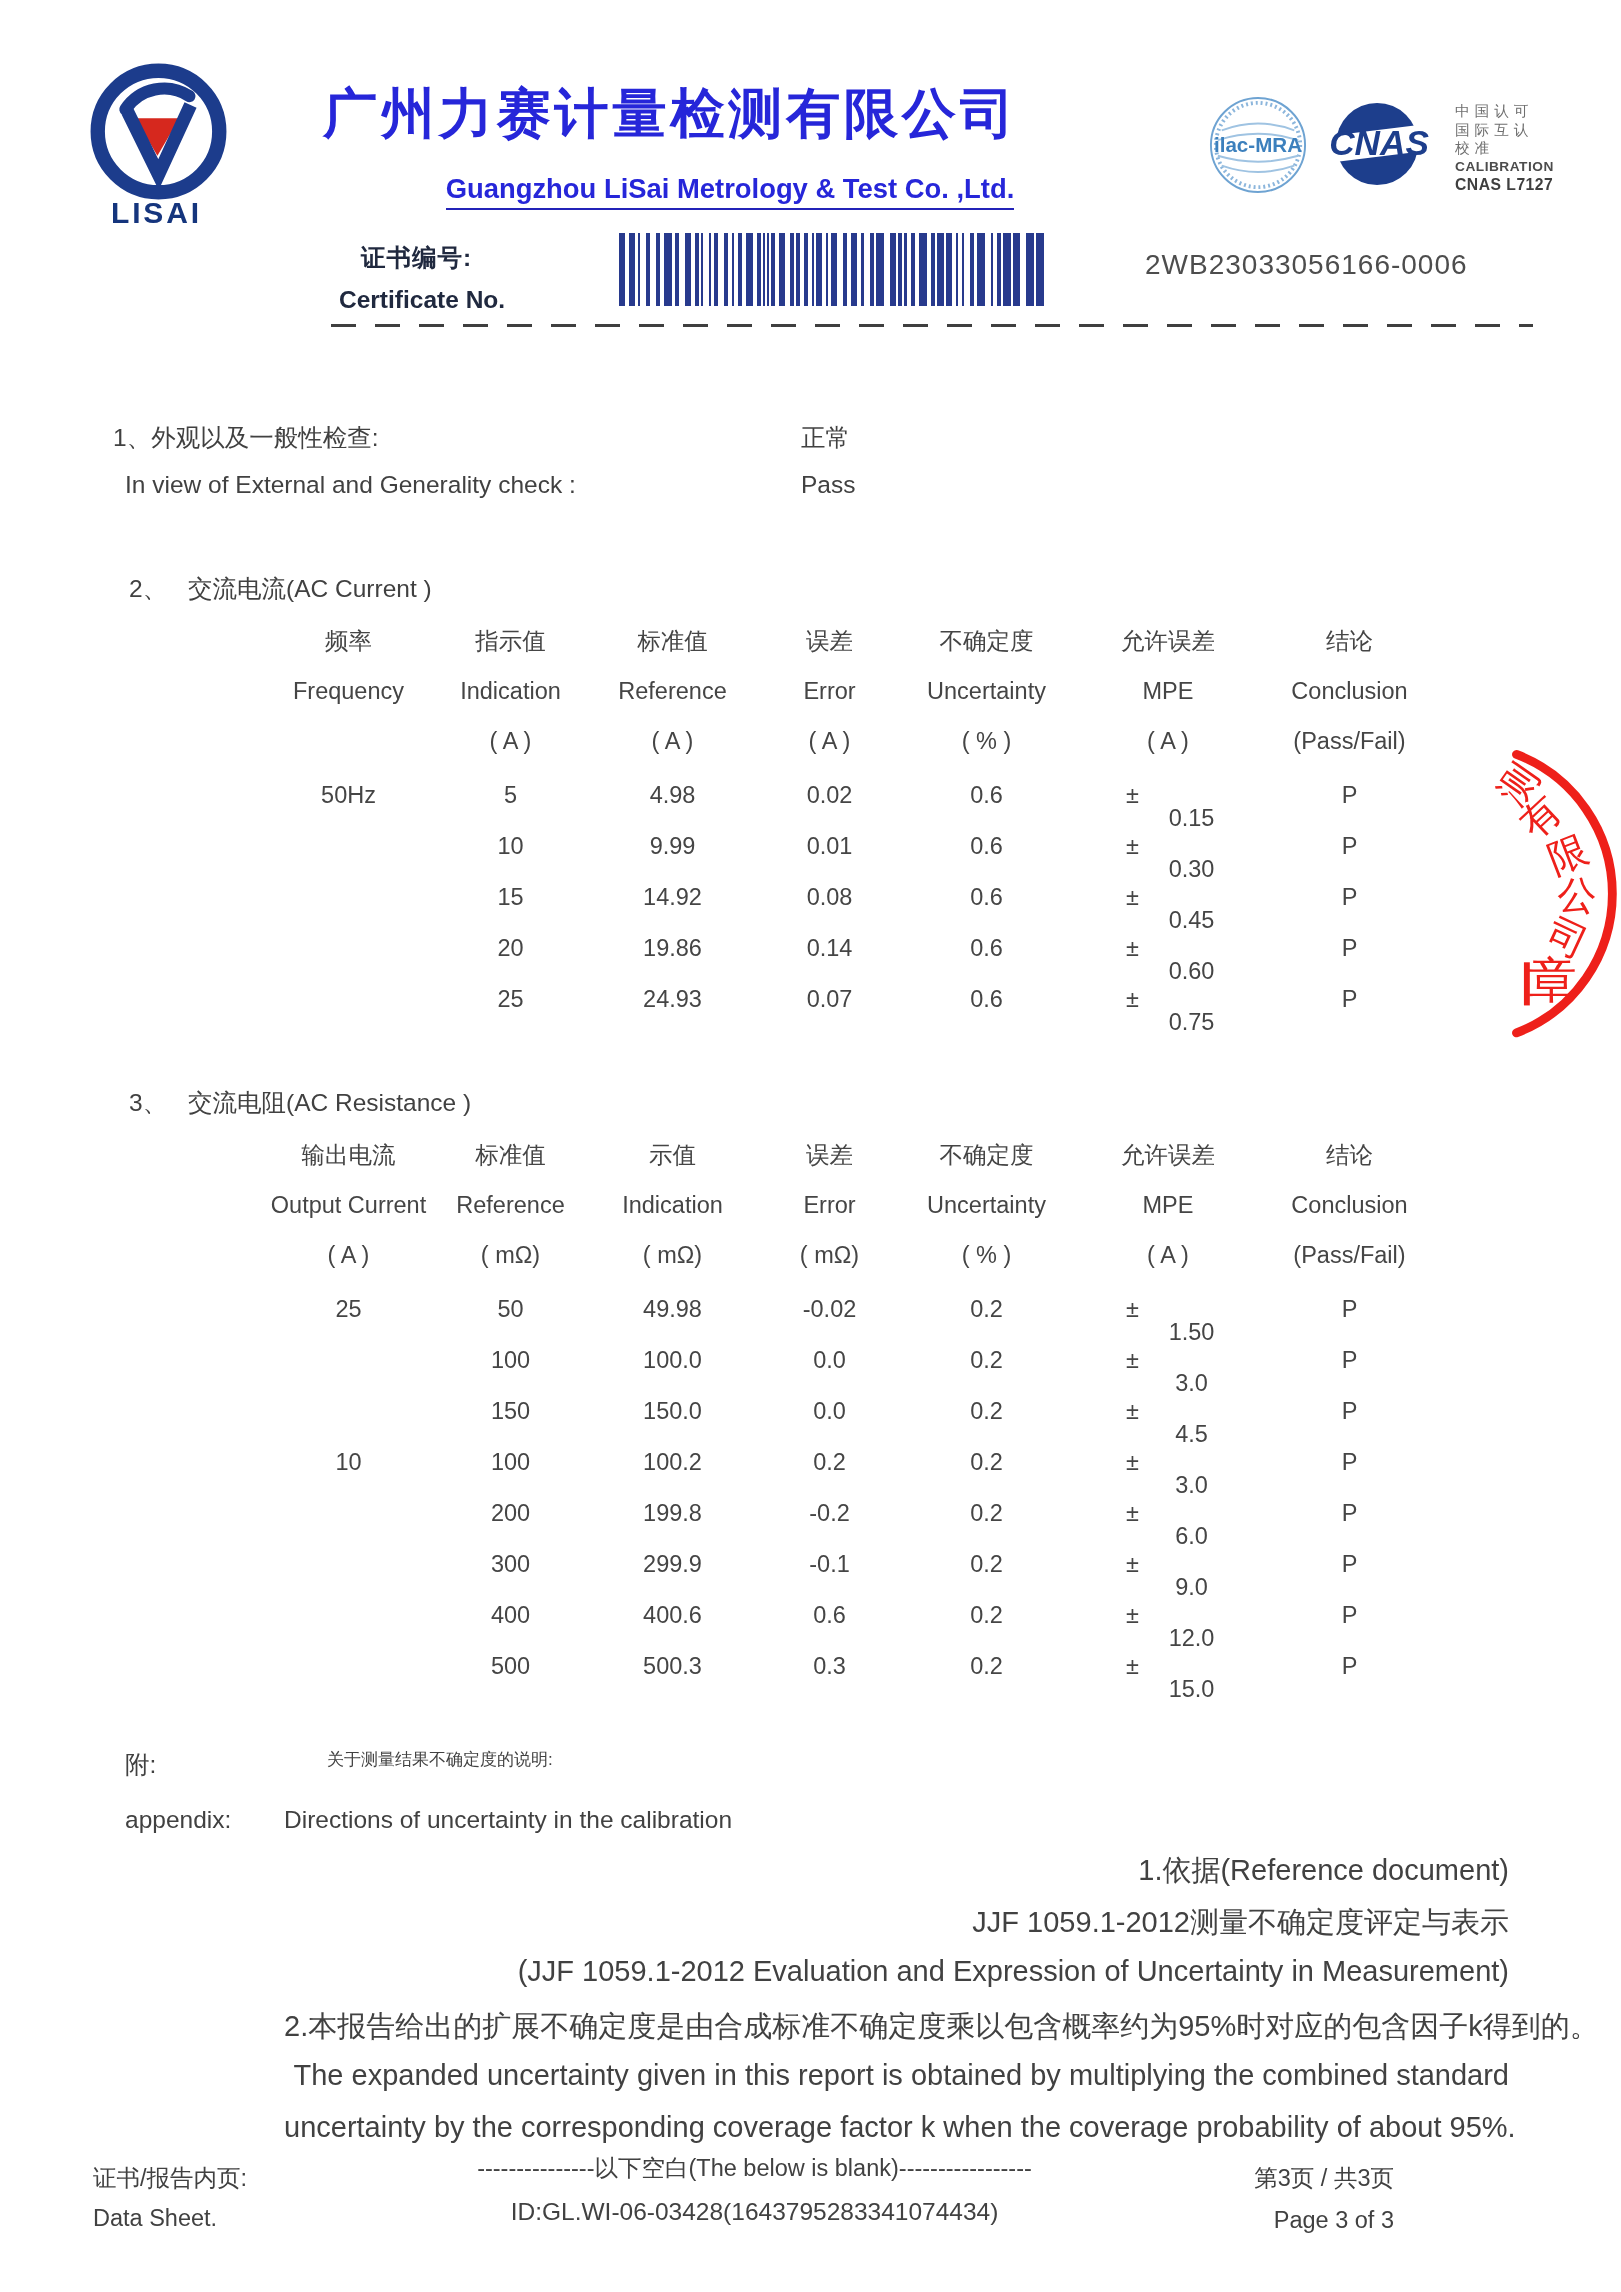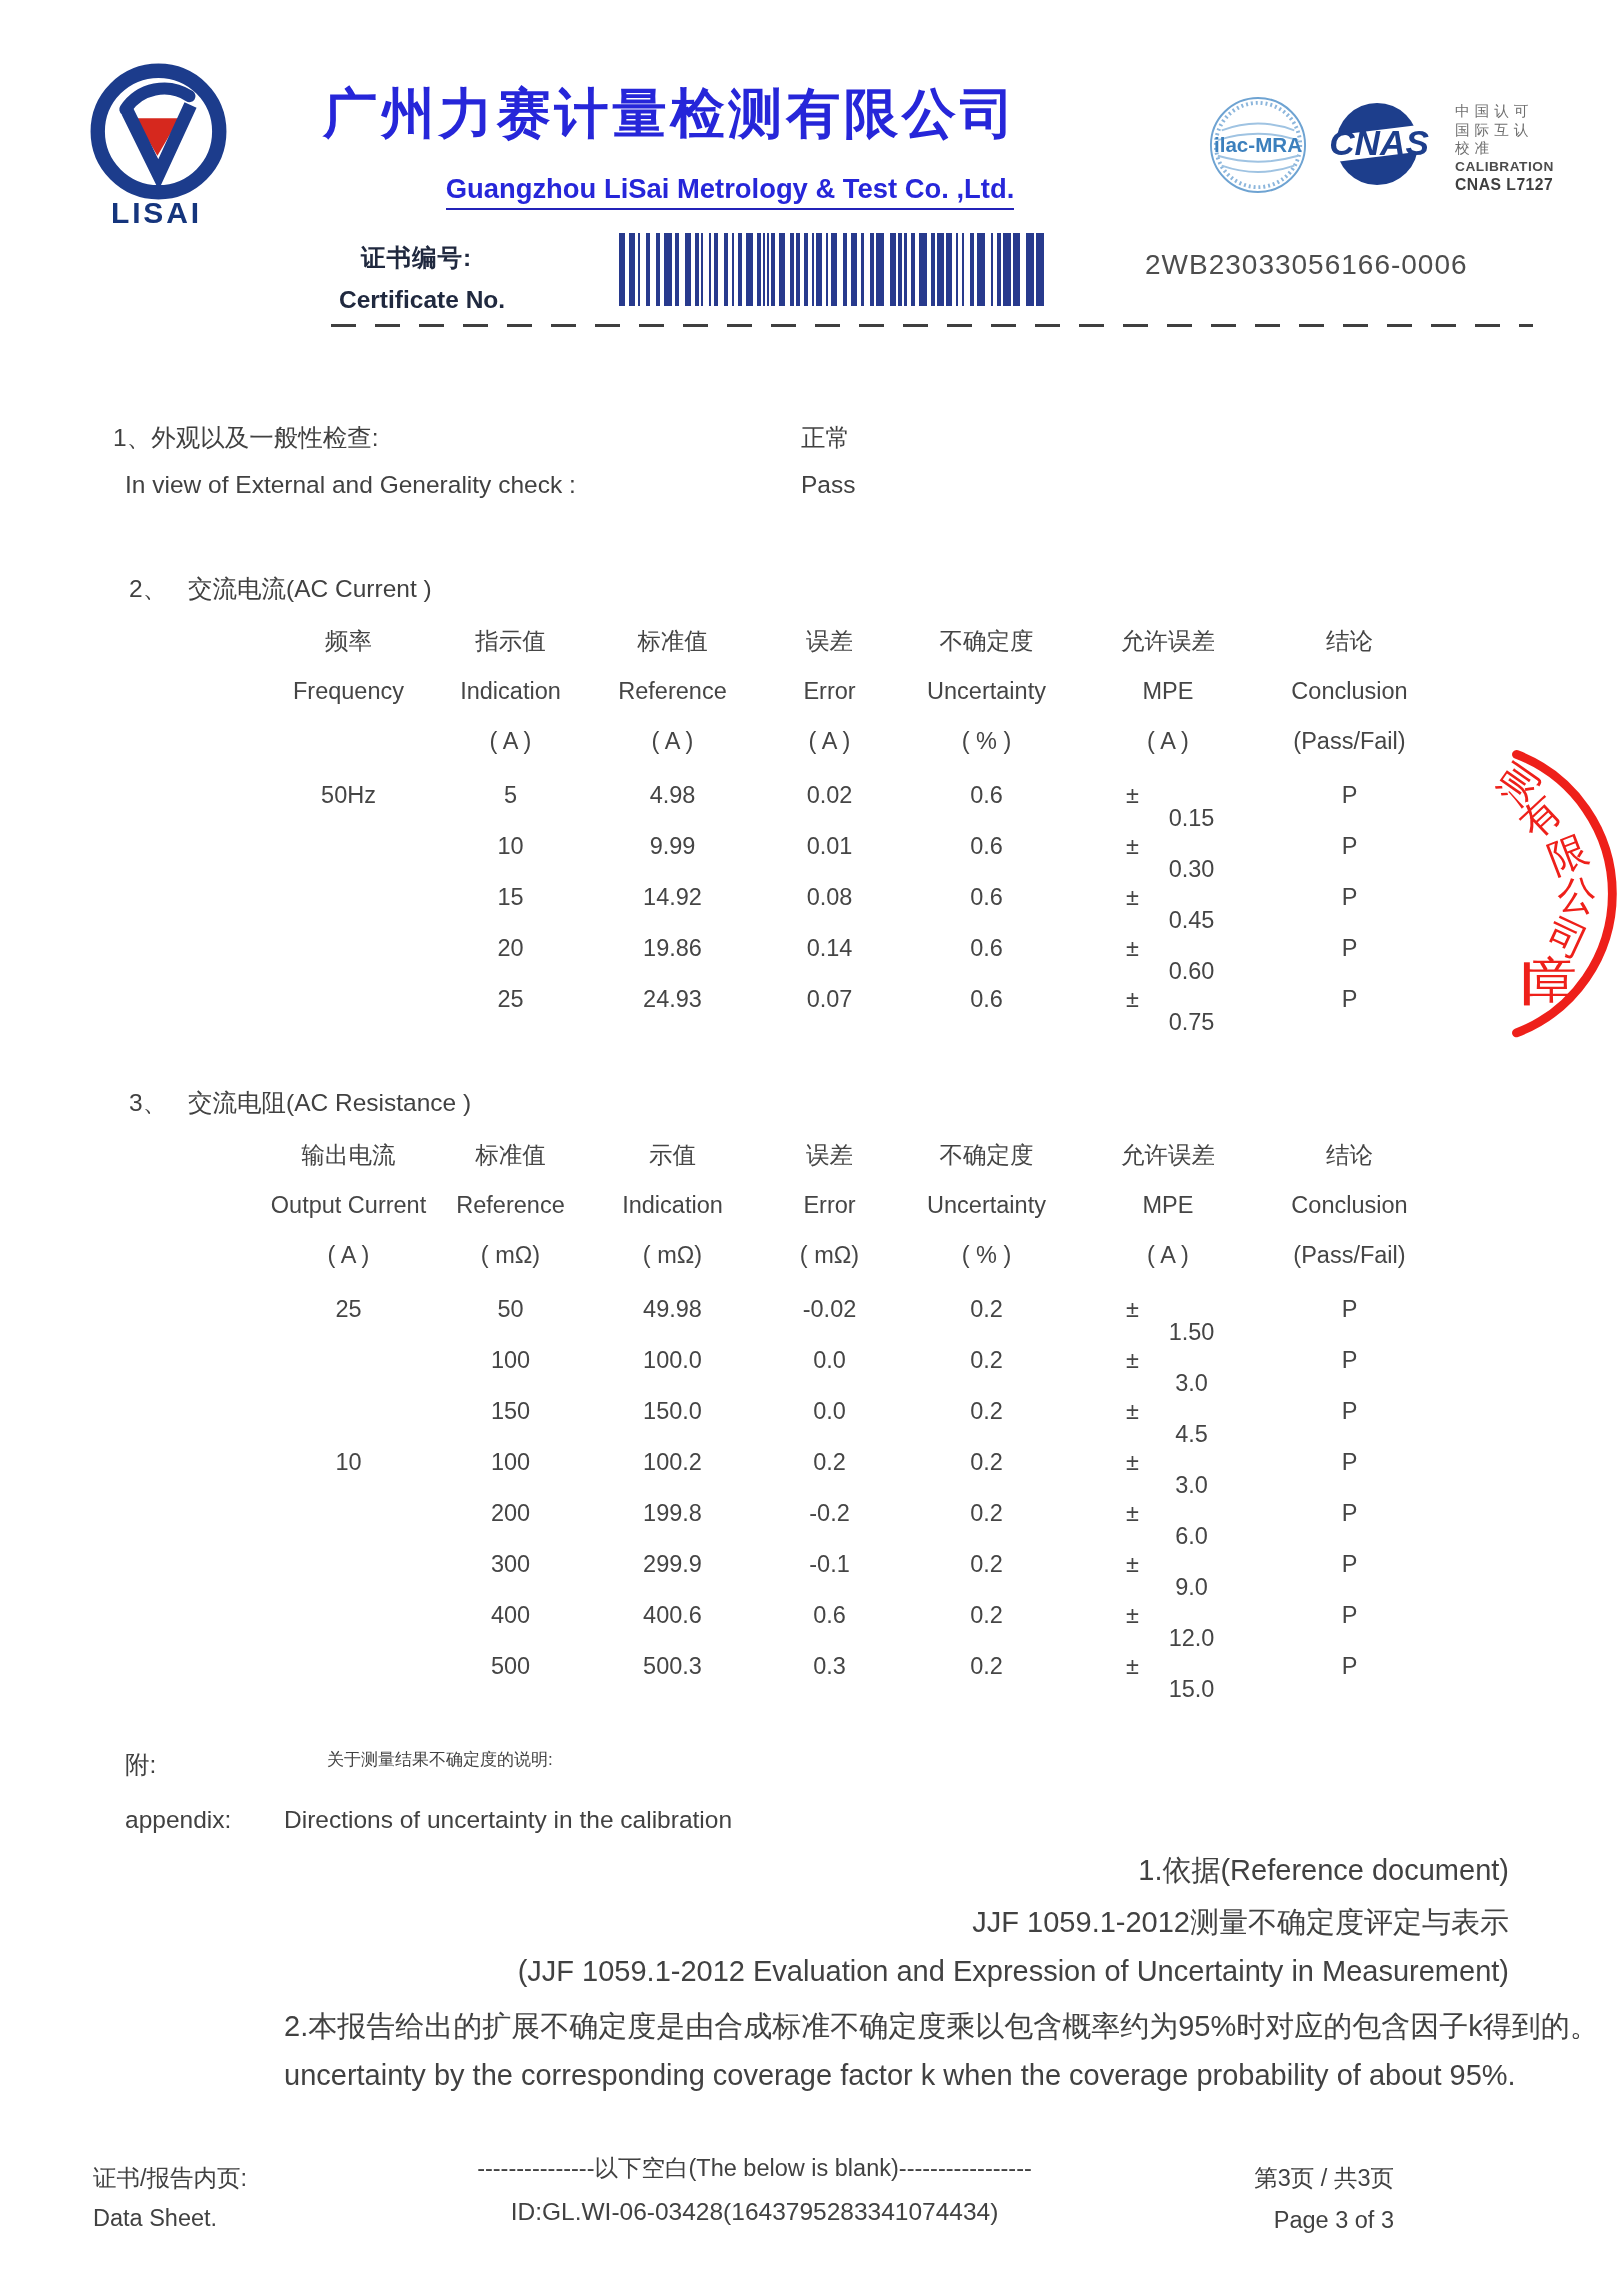--- a/index.html
+++ b/index.html
@@ -451,20 +451,21 @@
 
   <div class="abs apx-label-zh">附:</div>
   <div class="abs apx-line-zh">关于测量结果不确定度的说明:</div>
   <div class="abs apx-label-en">appendix:</div>
   <div class="abs apx-line-en">Directions of uncertainty in the calibration</div>
   <div class="abs apx-items" id="apx-items">
       <div class="apx-item">1.依据(Reference document)</div>
       <div class="apx-item">JJF 1059.1-2012测量不确定度评定与表示</div>
       <div class="apx-item">(JJF 1059.1-2012 Evaluation and Expression of Uncertainty in Measurement)</div>
       <div class="apx-item">2.本报告给出的扩展不确定度是由合成标准不确定度乘以包含概率约为95%时对应的包含因子k得到的。</div>
+      <div class="apx-item">The expanded uncertainty given in this report is obtained by multiplying the combined standard</div>
       <div class="apx-item">uncertainty by the corresponding coverage factor k when the coverage probability of about 95%.</div>
     </div>
 
   <div class="abs stamp">
     <svg width="151" height="353" viewBox="0 0 154 360">
       <path d="M47.4 30 A152 152 0 0 1 47.4 314" fill="none" stroke="#ee201a" stroke-width="9" stroke-linecap="round"></path>
       <text x="52" y="62" text-anchor="middle" dominant-baseline="middle" font-size="40" fill="#ee201a" font-family="Liberation Sans, sans-serif" transform="rotate(-55 52 62)">测</text>
       <text x="74" y="96" text-anchor="middle" dominant-baseline="middle" font-size="40" fill="#ee201a" font-family="Liberation Sans, sans-serif" transform="rotate(-43 74 96)">有</text>
       <text x="101" y="135" text-anchor="middle" dominant-baseline="middle" font-size="40" fill="#ee201a" font-family="Liberation Sans, sans-serif" transform="rotate(-21 101 135)">限</text>
       <text x="109" y="177" text-anchor="middle" dominant-baseline="middle" font-size="40" fill="#ee201a" font-family="Liberation Sans, sans-serif" transform="rotate(3 109 177)">公</text>

